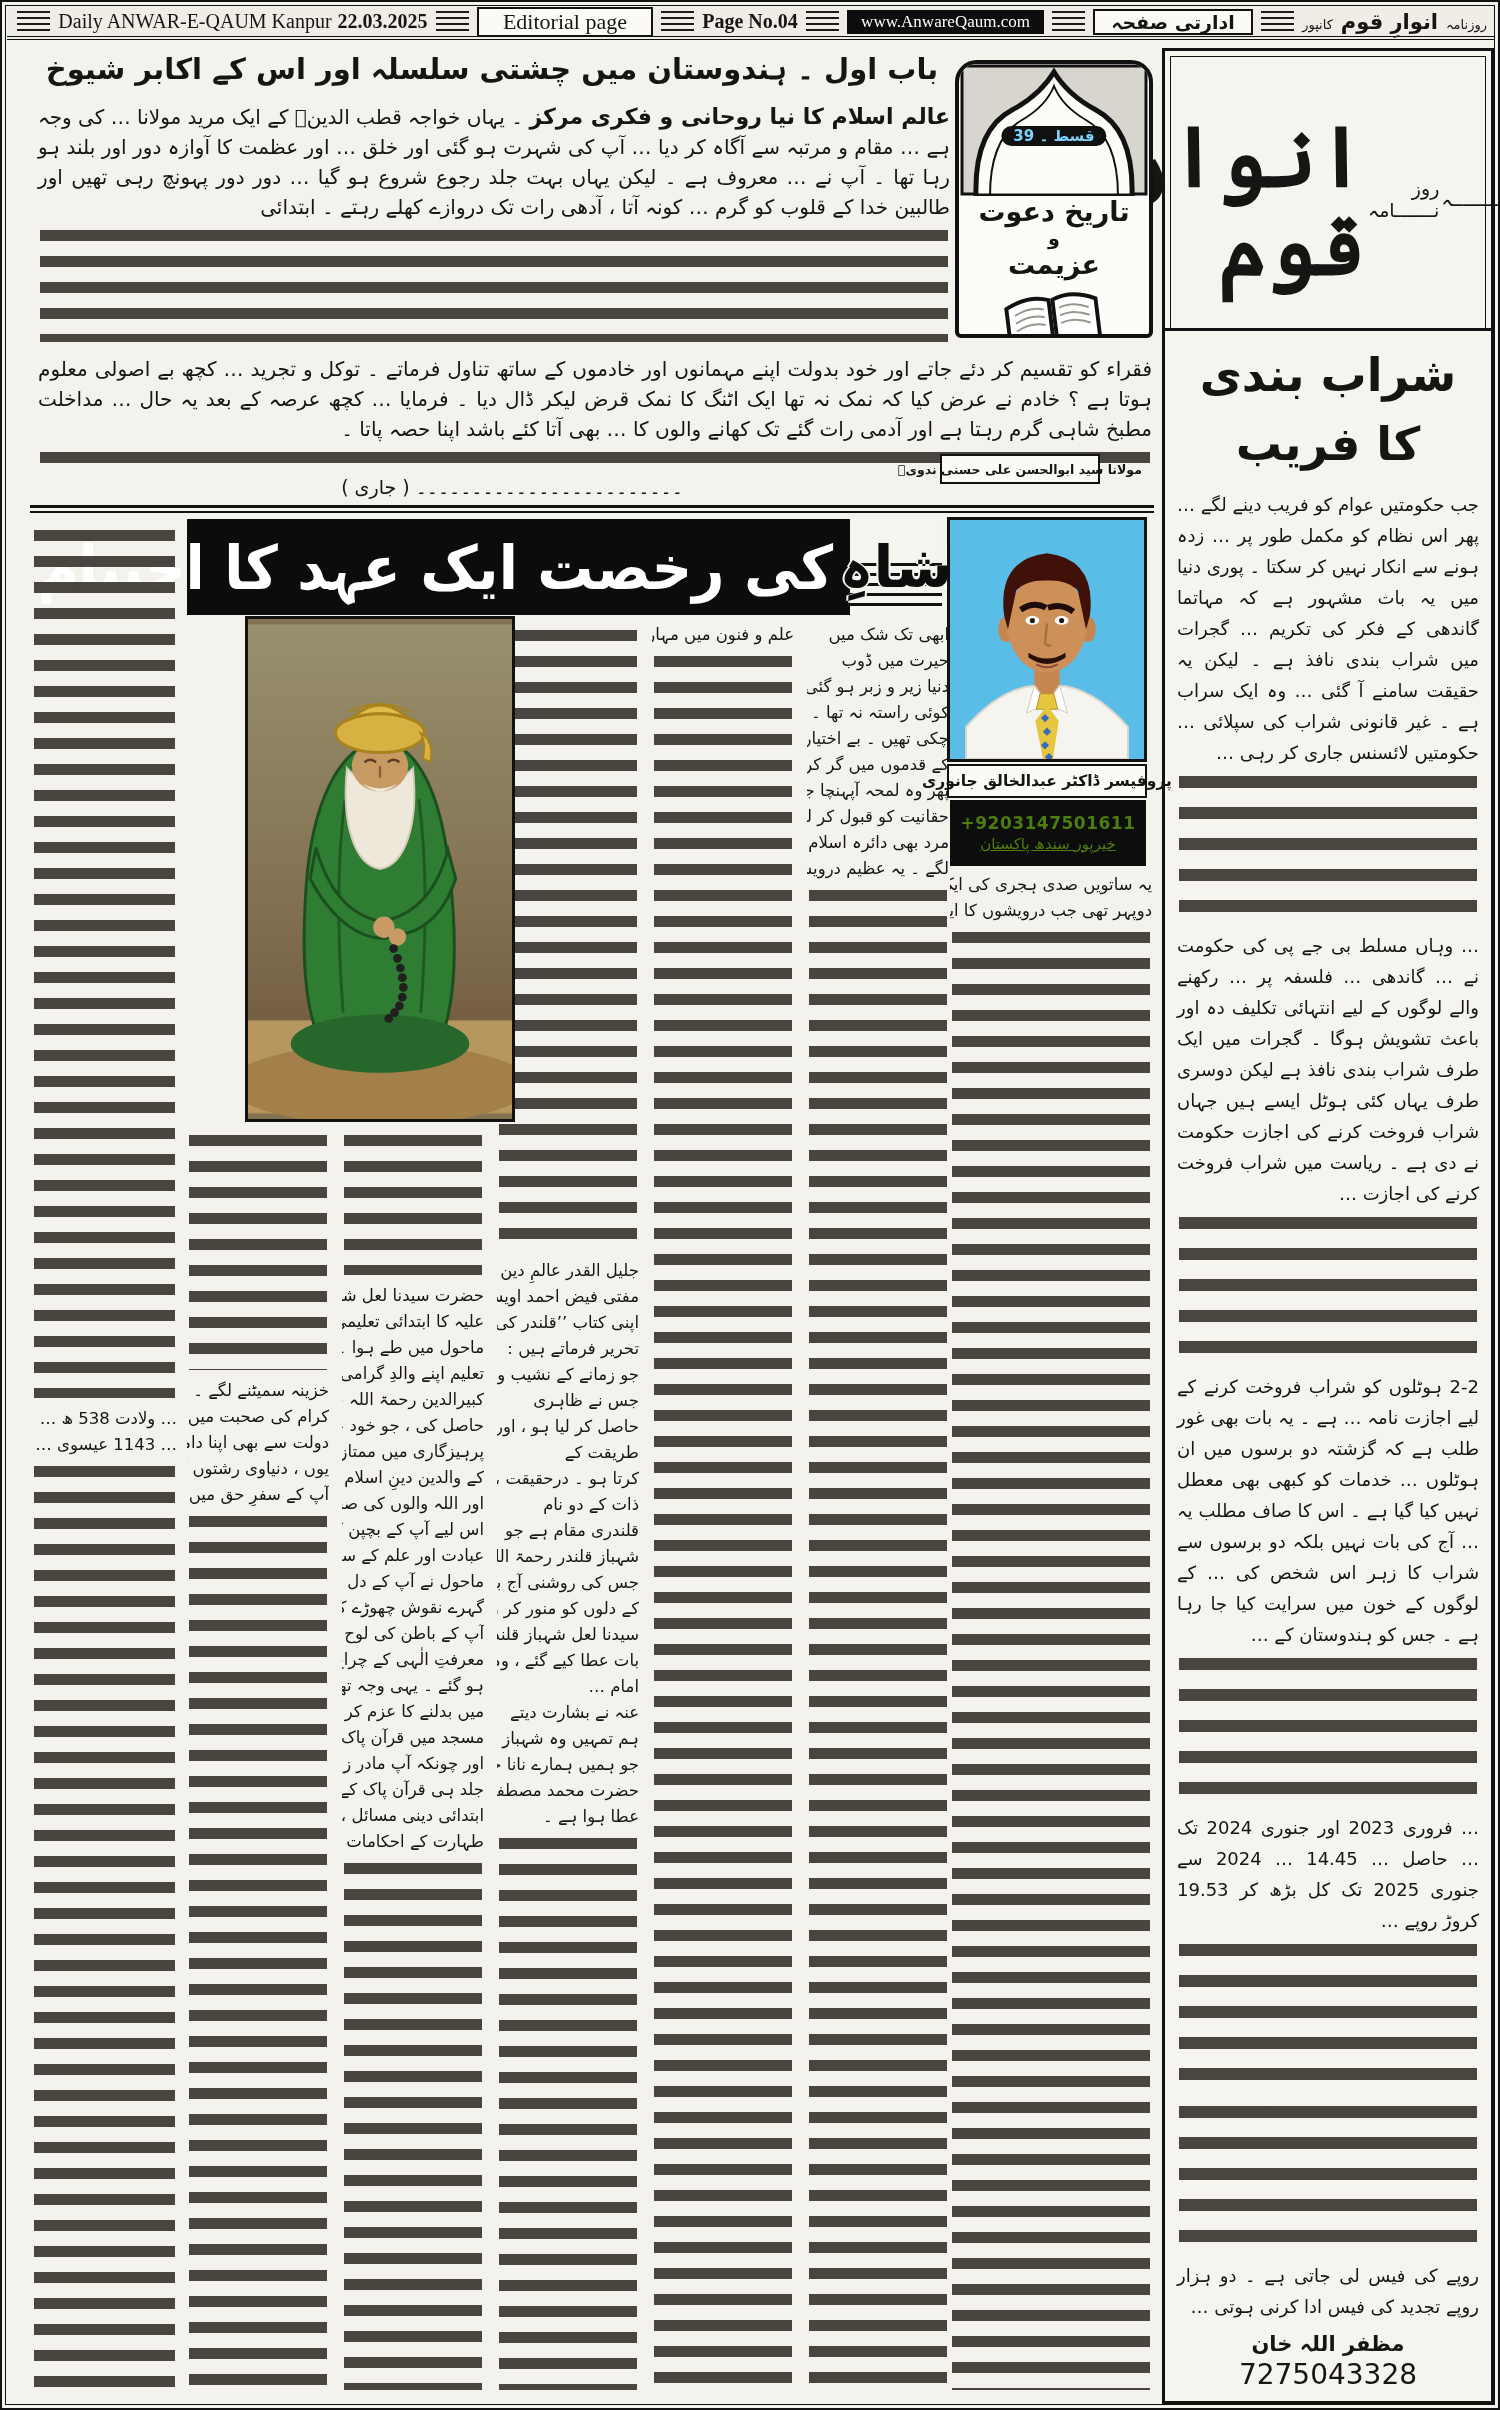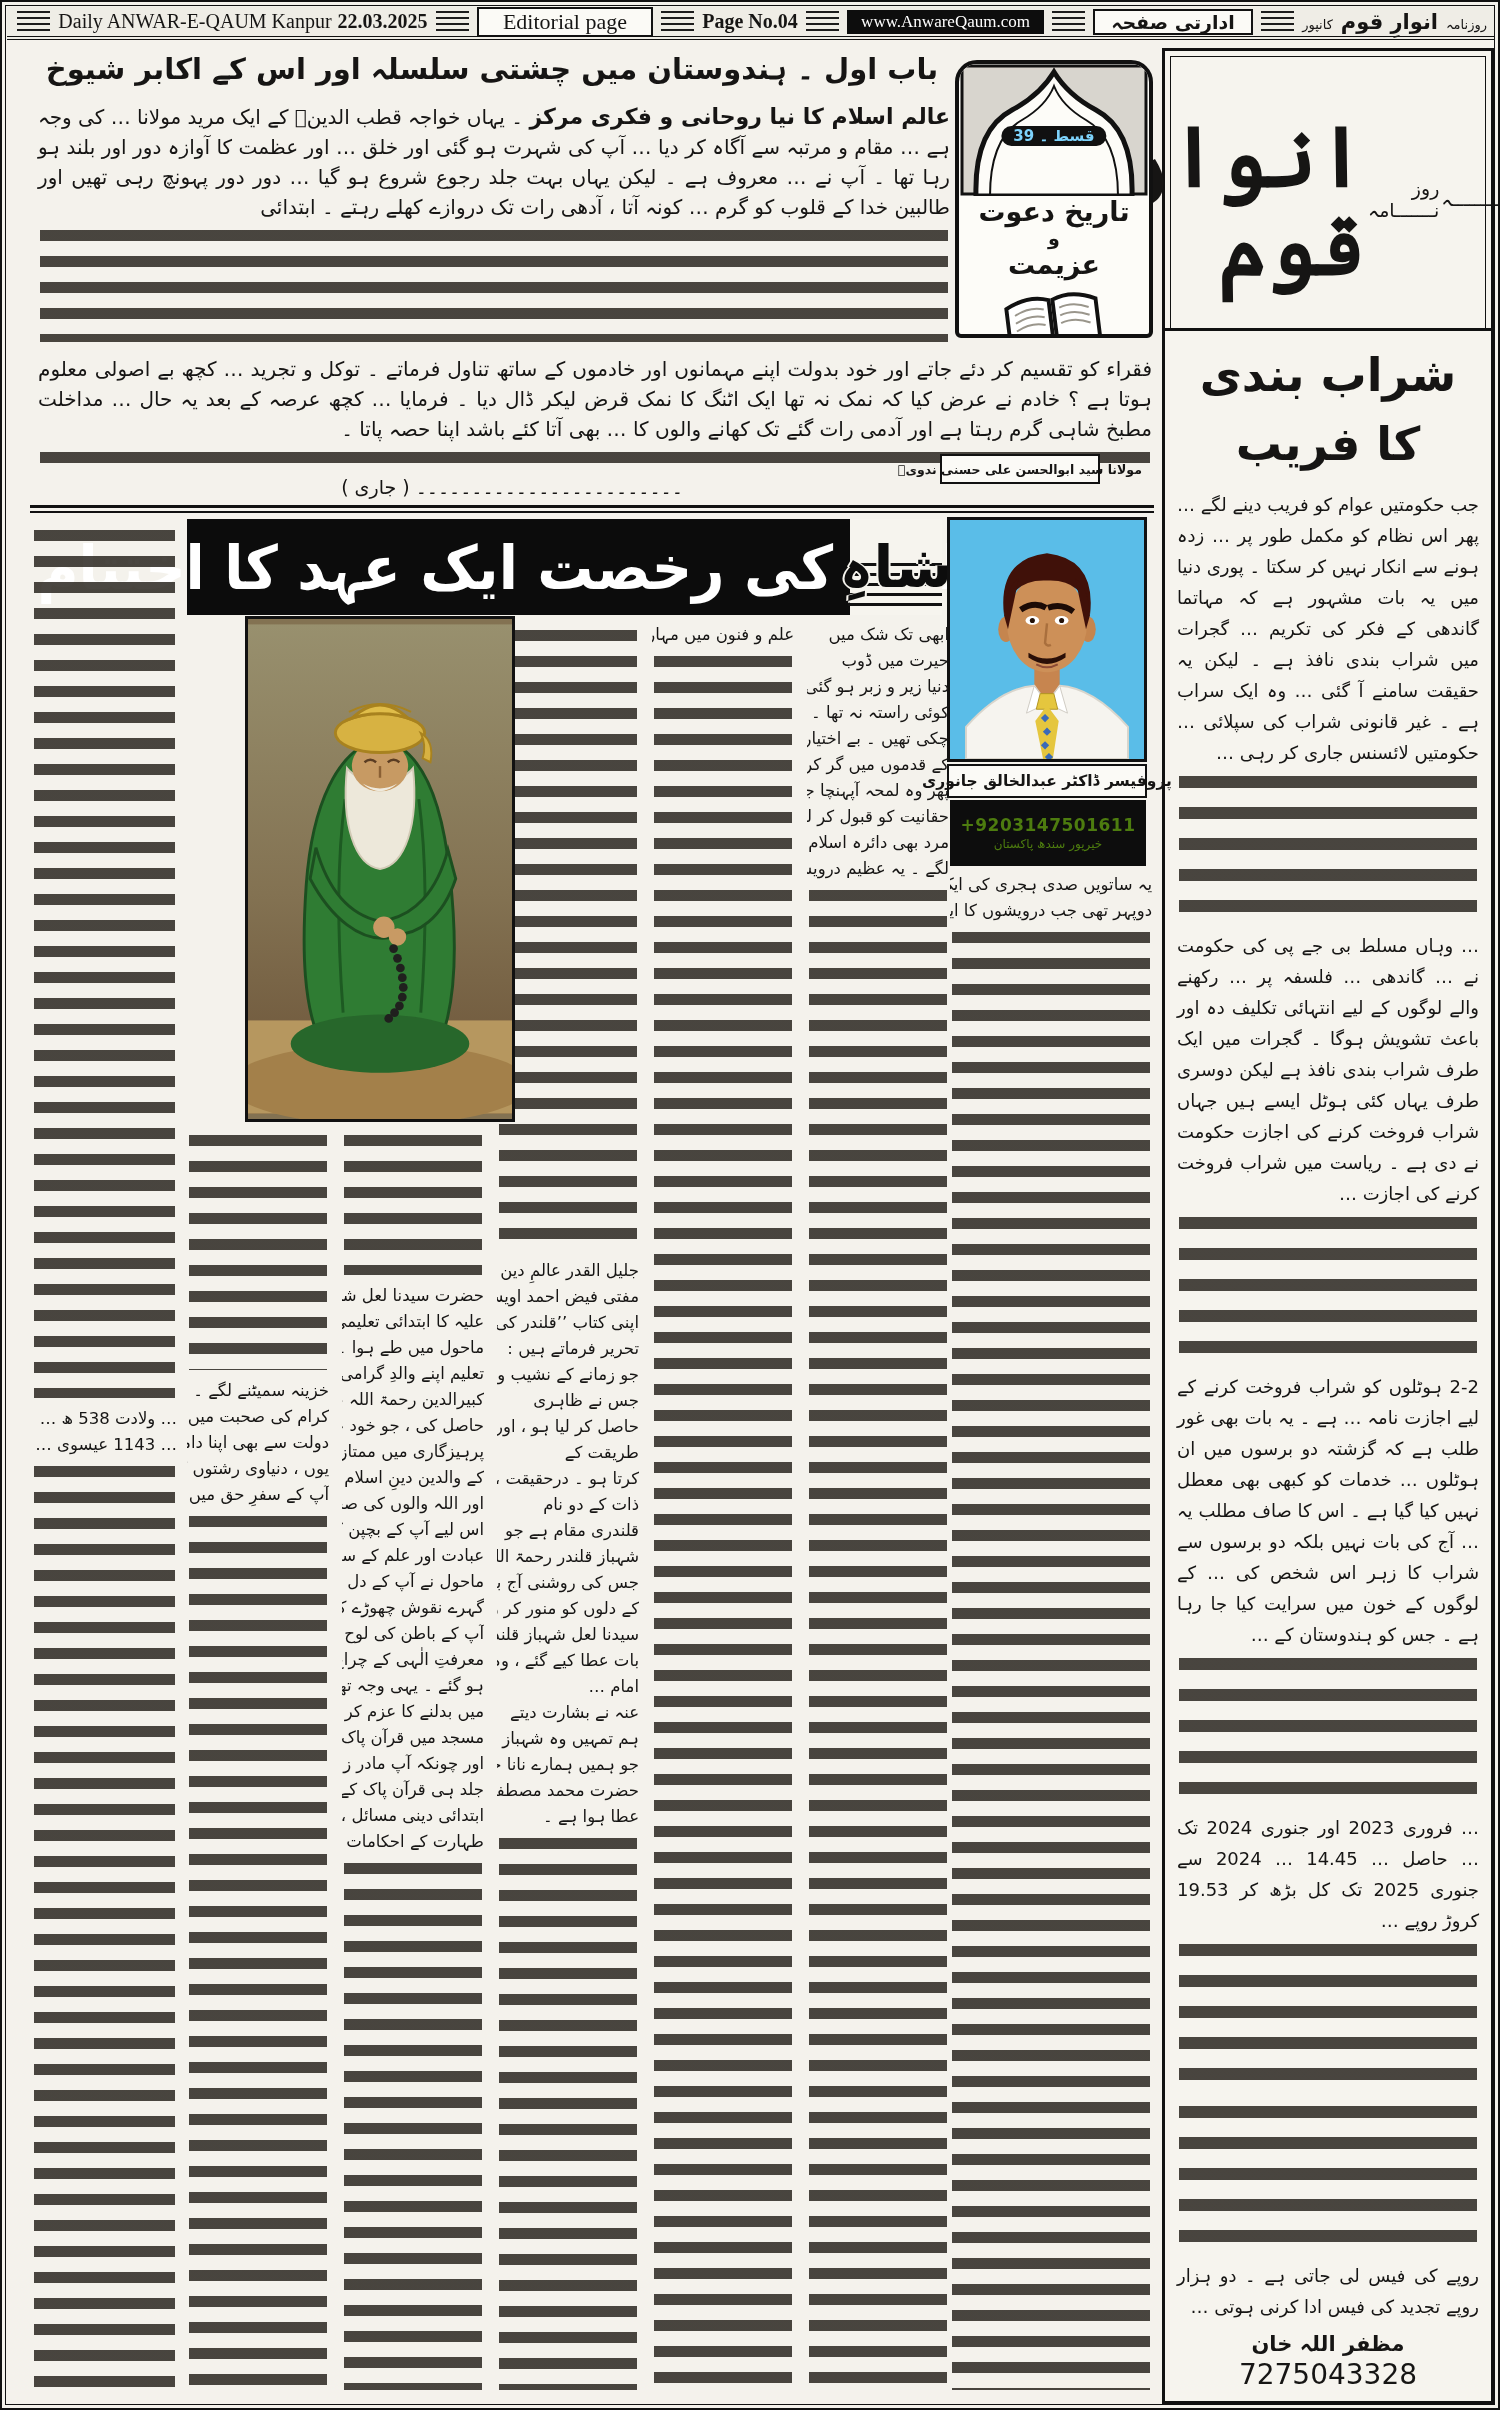--- a/index.html
+++ b/index.html
@@ -71,21 +71,21 @@
                background:repeating-linear-gradient(to bottom,#111 0 3px,transparent 3px 10px);}
   .shah b{position:absolute;inset:0;display:flex;align-items:center;justify-content:center;
           font-size:58px;color:#0d0d0d;text-shadow:2px 0 0 #f6f4ee,-2px 0 0 #f6f4ee,0 2px 0 #f6f4ee;}
   
   .aphoto{left:945px;top:515px;width:200px;height:245px;border:3px solid #111;background:#5abde8;}
   .aname{left:945px;top:762px;width:200px;height:34px;border:2px solid #111;background:#fbfaf6;
          display:flex;align-items:center;justify-content:center;font-size:15.5px;font-weight:bold;white-space:nowrap;}
   .acontact{left:948px;top:798px;width:196px;height:66px;background:#0d0d0d;color:#4d7c0f;display:flex;
             flex-direction:column;align-items:center;justify-content:center;gap:2px;}
   .acontact .ph{font-size:17px;font-weight:bold;letter-spacing:.5px;}
-  .acontact .loc{font-size:12px;}
+  .acontact .loc{font-size:15px;text-decoration:underline;}
   
   .col{display:flex;flex-direction:column;direction:rtl;font-size:16.5px;line-height:26px;}
   .col p{margin:0;text-align:right;white-space:nowrap;overflow:hidden;}
   .saint{left:243px;top:614px;width:270px;height:506px;border:3px solid #111;background:#837252;z-index:3;}
 </style>
 </head>
 <body>
 
 <div class="page">
   <div class="frame"></div>

